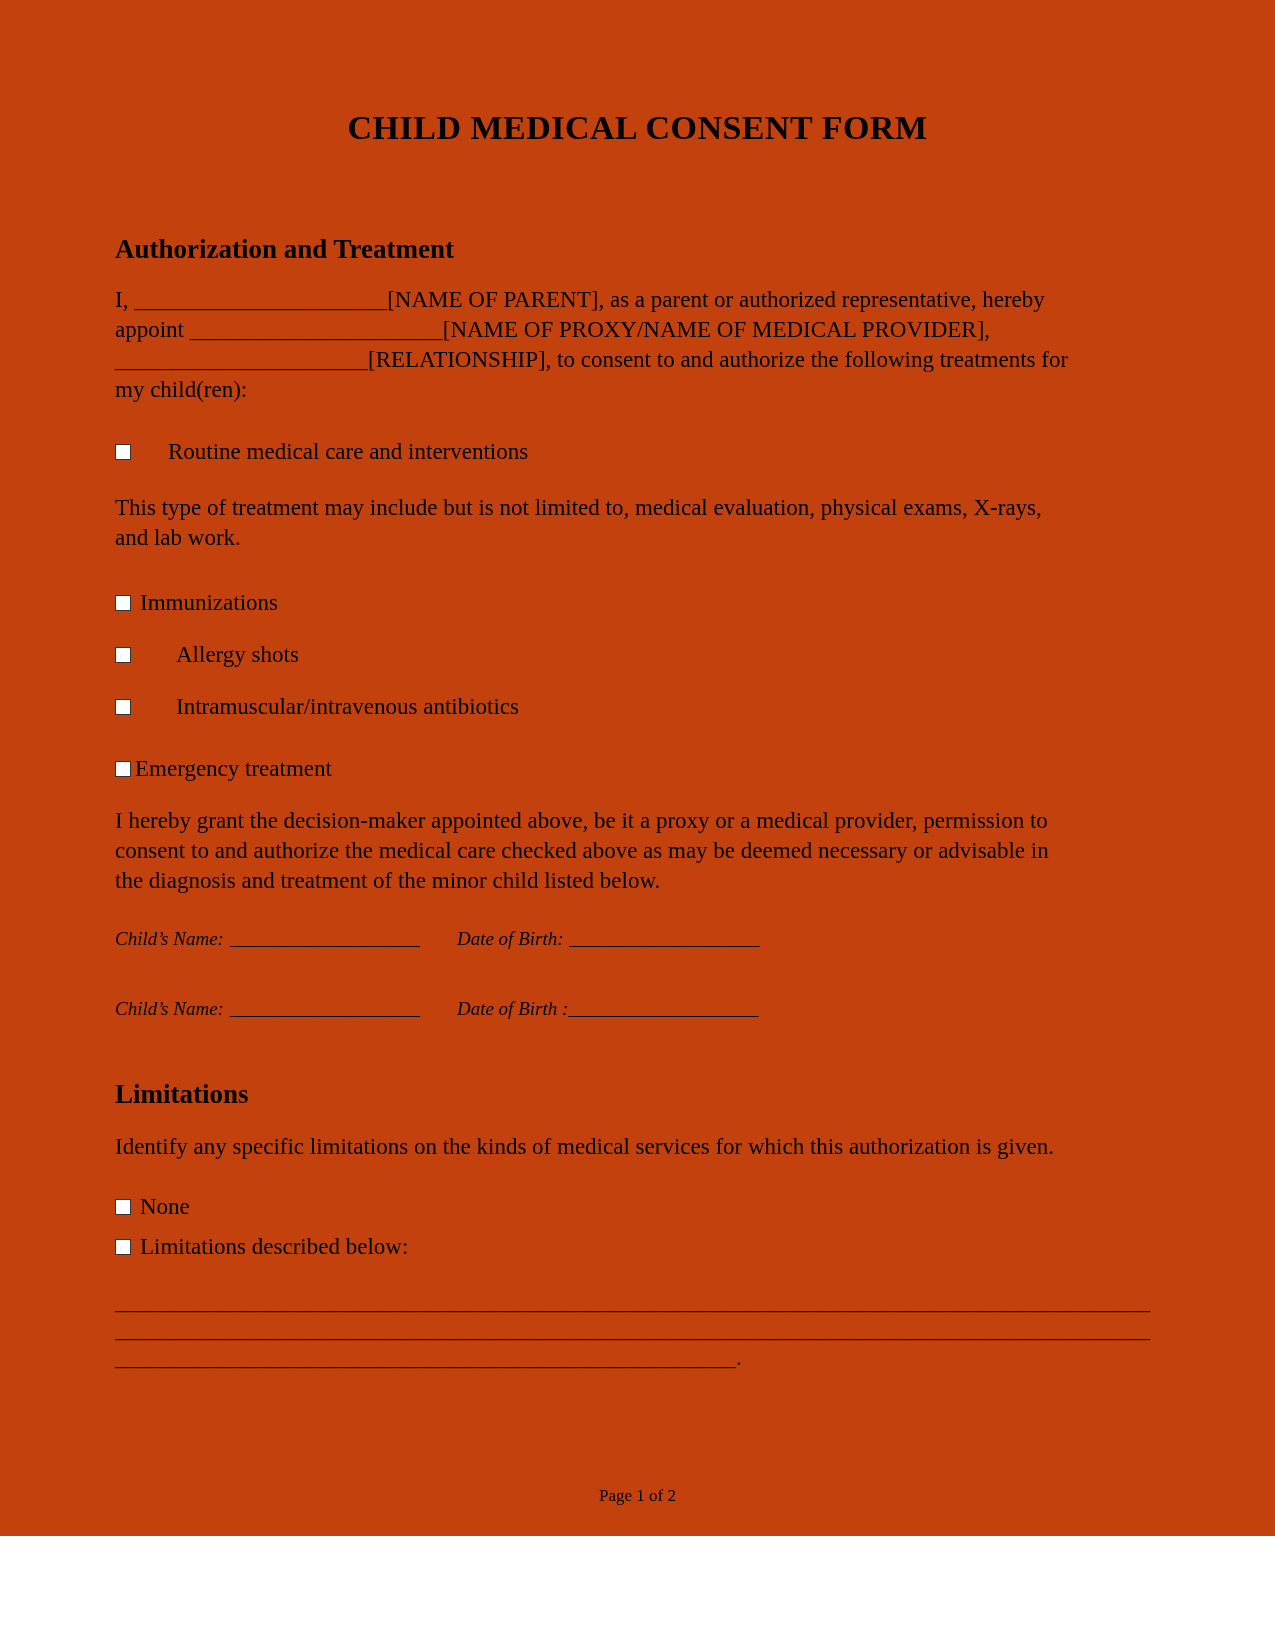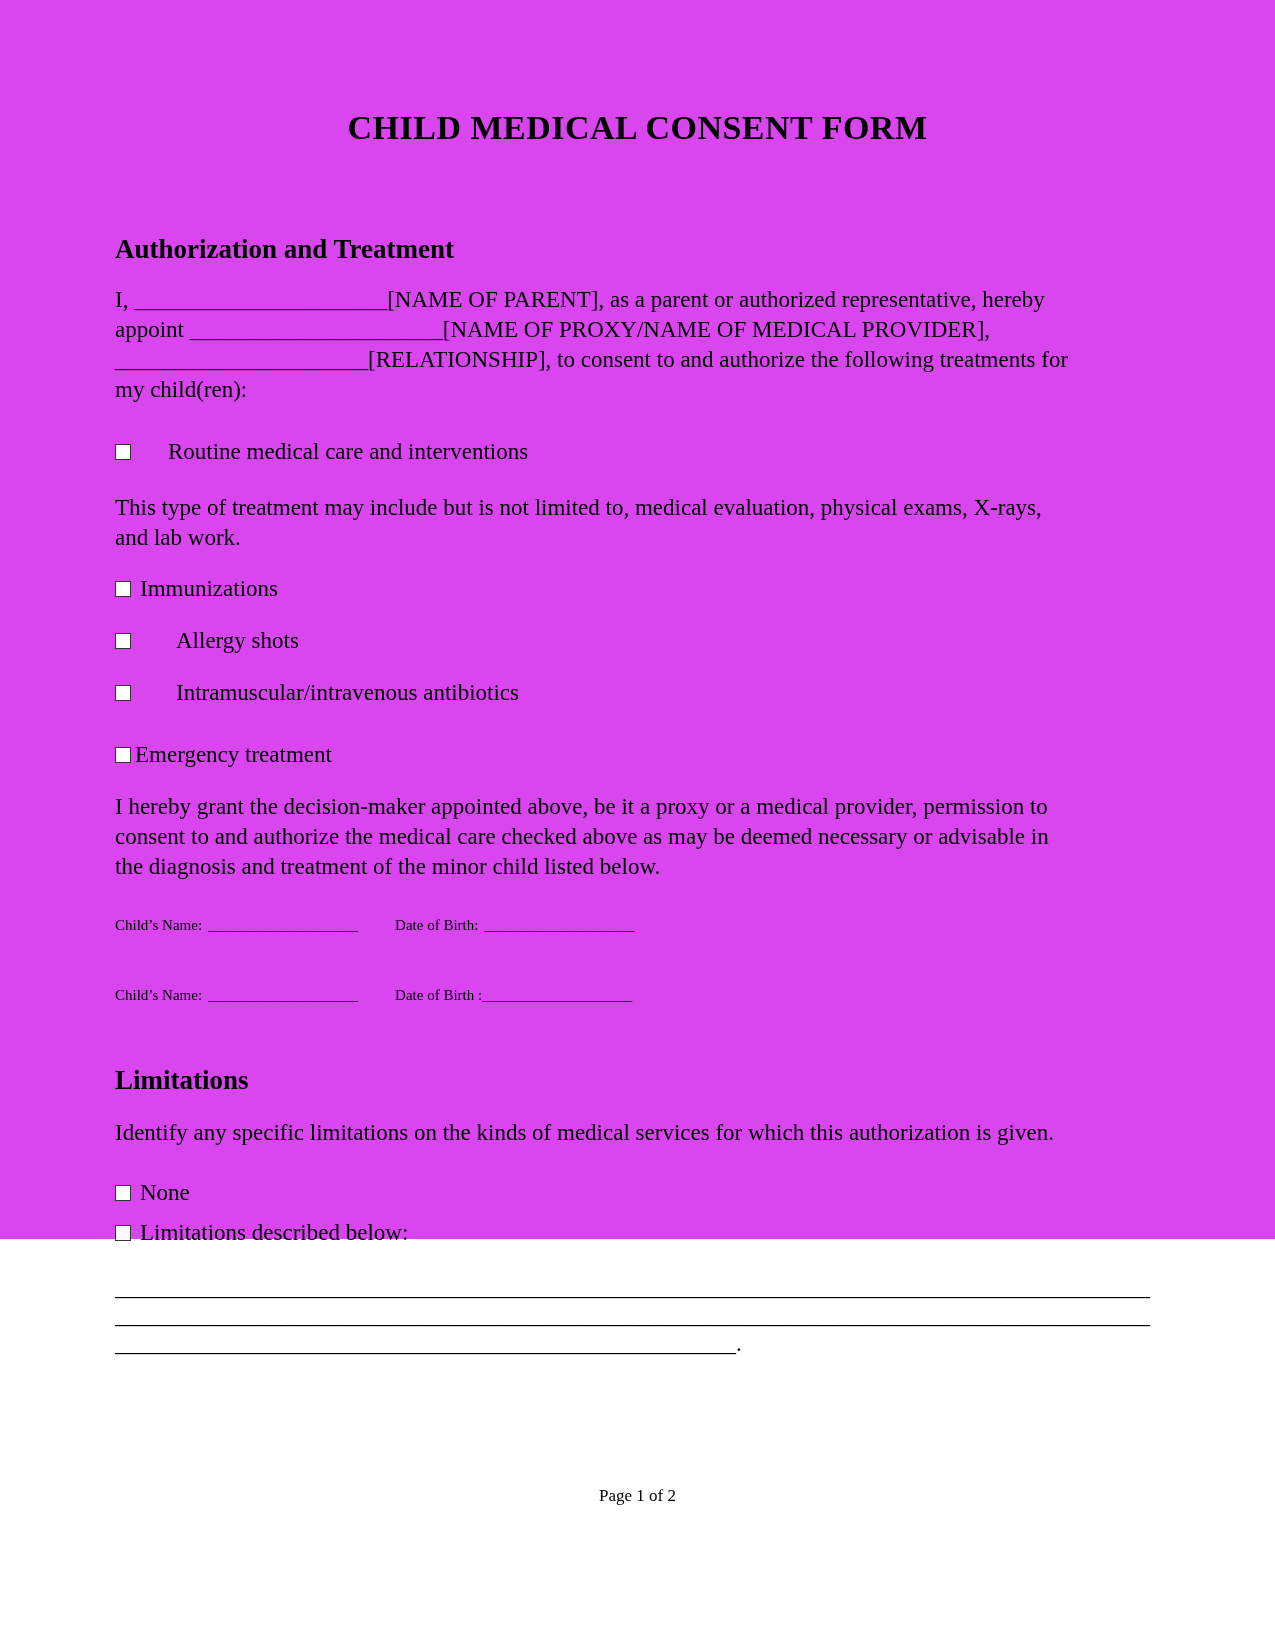--- a/index.html
+++ b/index.html
@@ -7,23 +7,23 @@
   body {
     width: 1275px;
     height: 1650px;
     font-family: "Liberation Serif", serif;
     color: #000000;
     overflow: hidden;
   }
   .page {
     position: relative;
     width: 1275px;
-    height: 1239px;
+    height: 1536px;
     padding: 108px 115px 16px 115px;
-    background: #d946ef;
+    background: #c2410c;
   }
   .title {
     text-align: center;
     font-size: 34px;
     font-weight: bold;
     letter-spacing: 0.5px;
     line-height: 40px;
   }
   h2.section-heading {
     font-size: 27px;
@@ -42,39 +42,40 @@
   .other-label  { margin-top: 22px; }
   .grant        { margin-top: 22px; }
   .lim-intro    { margin-top: 22px; }
   .checkbox-row {
     display: flex;
     align-items: center;
     font-size: 23px;
     line-height: 30px;
   }
   .cb-routine   { margin-top: 32px; gap: 28px; }
-  .cb-first     { margin-top: 21px; }
+  .cb-first     { margin-top: 35px; }
   .cb-mid       { margin-top: 22px; gap: 36px; }
   .cb-emergency { margin-top: 32px; }
   .cb-none      { margin-top: 30px; }
   .cb-desc      { margin-top: 10px; }
   .cb {
     width: 16px;
     height: 16px;
     border: 1.5px solid #333333;
     display: inline-block;
     flex: 0 0 auto;
     margin-right: 9px;
     background: #ffffff;
   }
   .checkbox-row.tight .cb { margin-right: 4px; }
   .child-row {
-    font-size: 15px;
+    font-size: 19px;
     line-height: 30px;
     white-space: nowrap;
+    font-style: italic;
   }
   .child-row-1 { margin-top: 28px; }
   .child-row-2 { margin-top: 40px; }
   .blank { margin-left: 6px; }
   .blank.nogap { margin-left: 0; }
   .dob-label { margin-left: 37px; }
   .blank-lines {
     margin-top: 26px;
     font-size: 23px;
     line-height: 28px;

